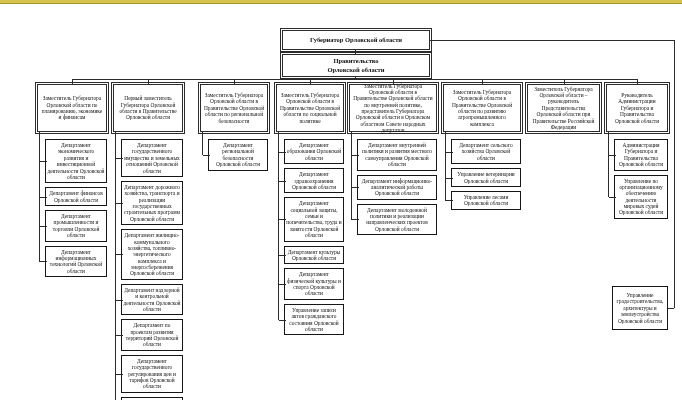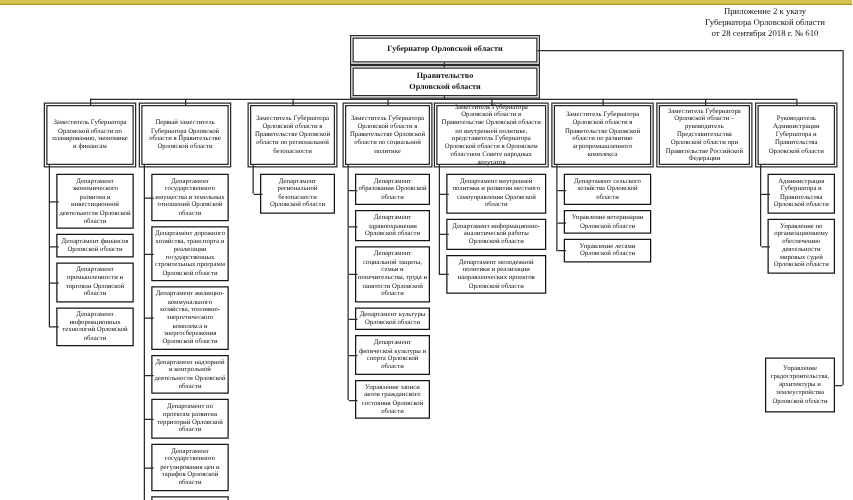--- a/index.html
+++ b/index.html
@@ -27,25 +27,20 @@
   .unit.abs{position:absolute;}
   .unit.abs::before{display:none;}
   #directUnit{left:612px;top:286px;width:56px;min-height:44px;}
 </style>
 </head>
 <body>
 
 <div id="canvas">
   <div id="topbar" style="background: rgb(214, 195, 79); border-bottom: 1px solid rgb(169, 148, 40);"></div>
 
-  <div class="annotation">
-    <div>Приложение 2 к указу</div>
-    <div>Губернатора Орловской области</div>
-    <div>от 28 сентября 2018 г. № 610</div>
-  </div>
 
   <div class="box dbl govbox">Губернатор Орловской области</div>
   <div class="box dbl pravbox">Правительство Орловской области</div>
 
   <div class="vline" style="left:355px;top:50px;height:4px;"></div>
   <div class="vline" style="left:355px;top:77px;height:2px;"></div>
   <div class="hline" id="trunk" style="left:72px;top:79px;width:565px;"></div>
 
   <div class="hline" id="govRightH1" style="left: 430px; top: 40px; width: 244px;"></div>
   <div class="vline" id="govRightV" style="left: 674px; top: 40px; height: 268px;"></div>

